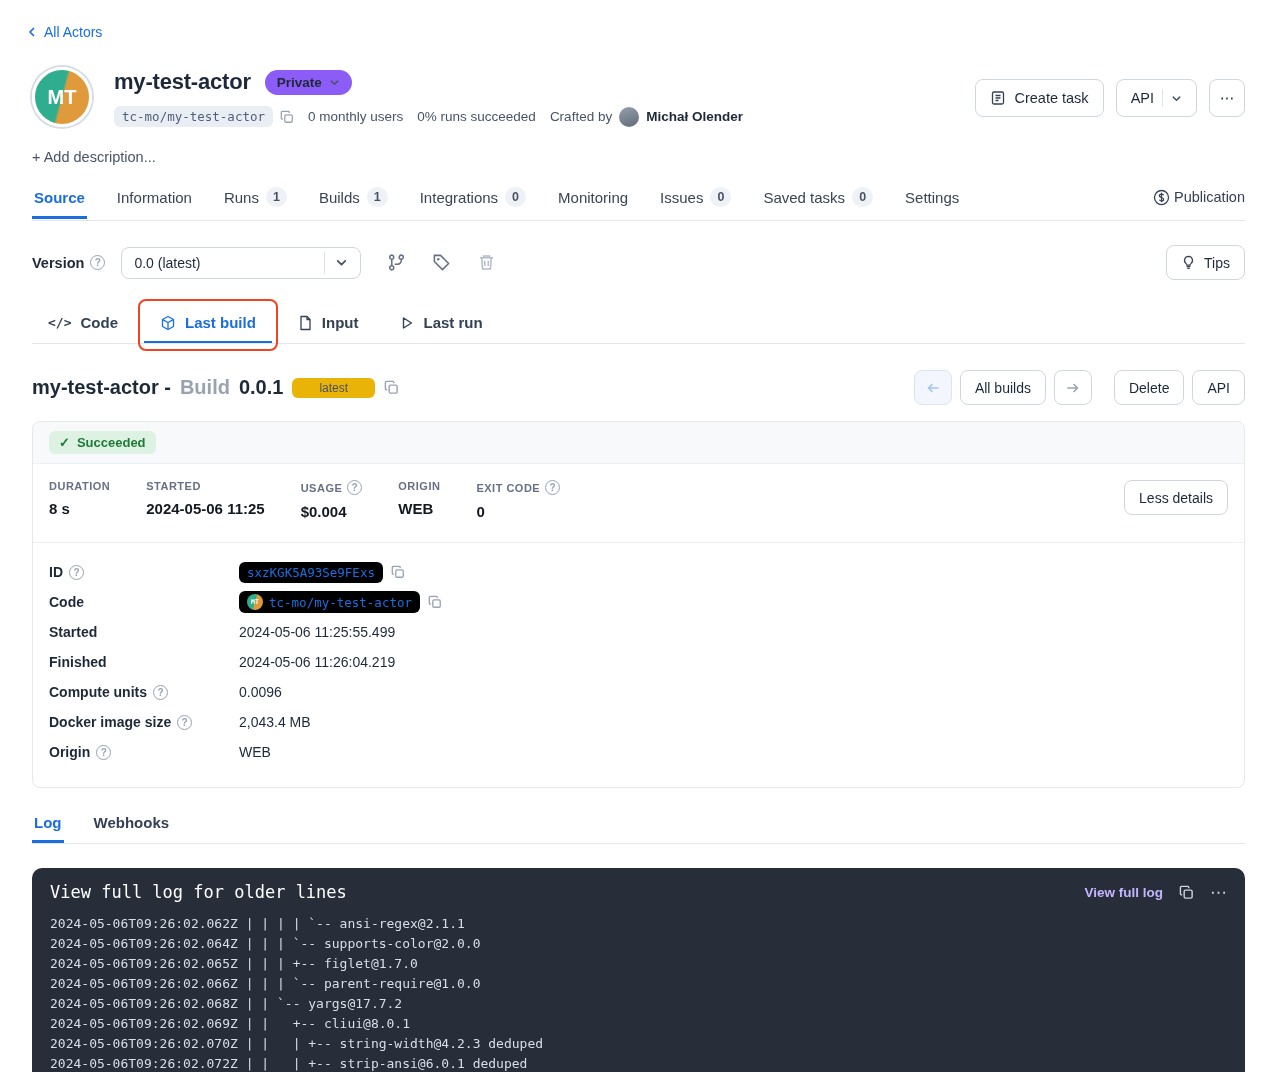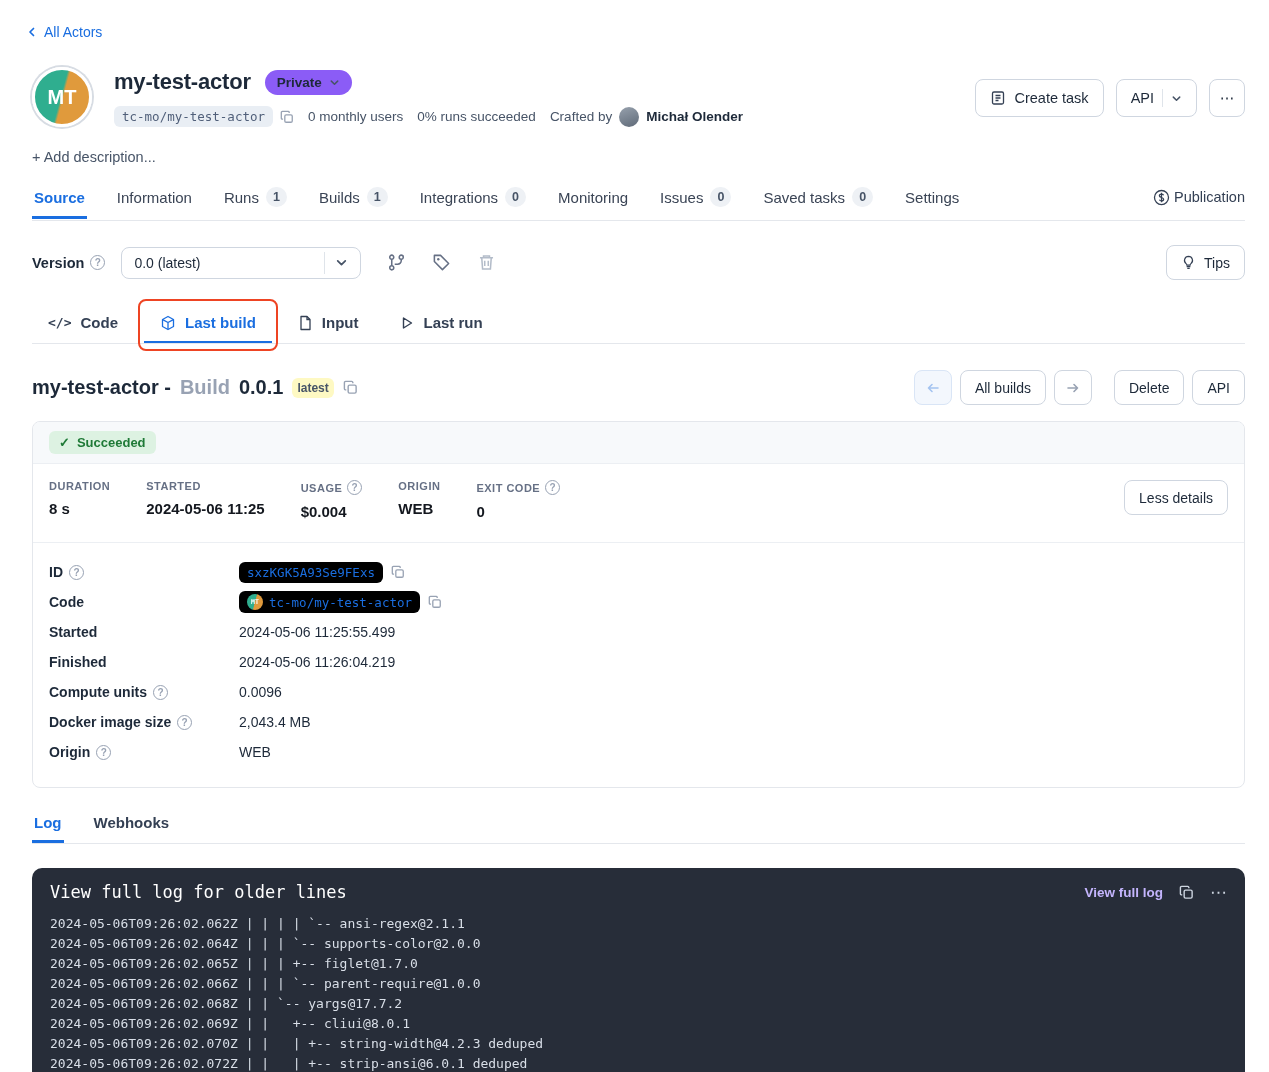--- a/index.html
+++ b/index.html
@@ -55,21 +55,21 @@
   .view-tabs { display: flex; align-items: center; gap: 10px; margin-top: 22px; border-bottom: 1px solid #e4e7ec; }
   .vtab { display: inline-flex; align-items: center; gap: 9px; padding: 12px 16px; font-size: 15px; font-weight: 600; color: #344054; position: relative; }
   .vtab .code-glyph { font-family: "DejaVu Sans Mono", "Liberation Mono", monospace; font-size: 13px; font-weight: 700; color: #344054; }
   .vtab.active { color: #1a6ee0; box-shadow: inset 0 -2px 0 #1a6ee0; }
   .redbox { position: absolute; left: -6px; right: -6px; top: -3px; bottom: -8px; border: 2.5px solid #ee4423; border-radius: 8px; pointer-events: none; z-index: 5; }
 
   
   .build-header { display: flex; align-items: center; margin-top: 26px; }
   .build-title { display: flex; align-items: center; gap: 9px; font-size: 20px; font-weight: 700; }
   .build-word { color: #98a2b3; }
-  .latest-badge { background: #fef9c3; color: #475467; font-size: 12px; font-weight: 700; padding: 3px 5px; border-radius: 6px; }
+  .latest-badge { background: #eab308; color: #475467; font-size: 12px; font-weight: 400; padding: 3px 27px; border-radius: 6px; }
   .build-actions { margin-left: auto; display: flex; align-items: center; gap: 8px; }
   .arrow-btn { width: 38px; }
   .arrow-btn.prev { background: #f3f7fd; border-color: #d9e5f6; color: #a4c3f0; }
   .arrow-btn.next { color: #98a2b3; }
   .gap-left { margin-left: 14px; }
 
   
   .build-card { border: 1px solid #e4e7ec; border-radius: 8px; margin-top: 16px; overflow: hidden; }
   .status-strip { background: #f7f9fb; border-bottom: 1px solid #eceff3; padding: 9px 16px; }
   .status-badge { display: inline-flex; align-items: center; gap: 7px; background: #ddf2e2; color: #1f7a37; font-size: 13px; font-weight: 600; padding: 4px 10px; border-radius: 6px; }

